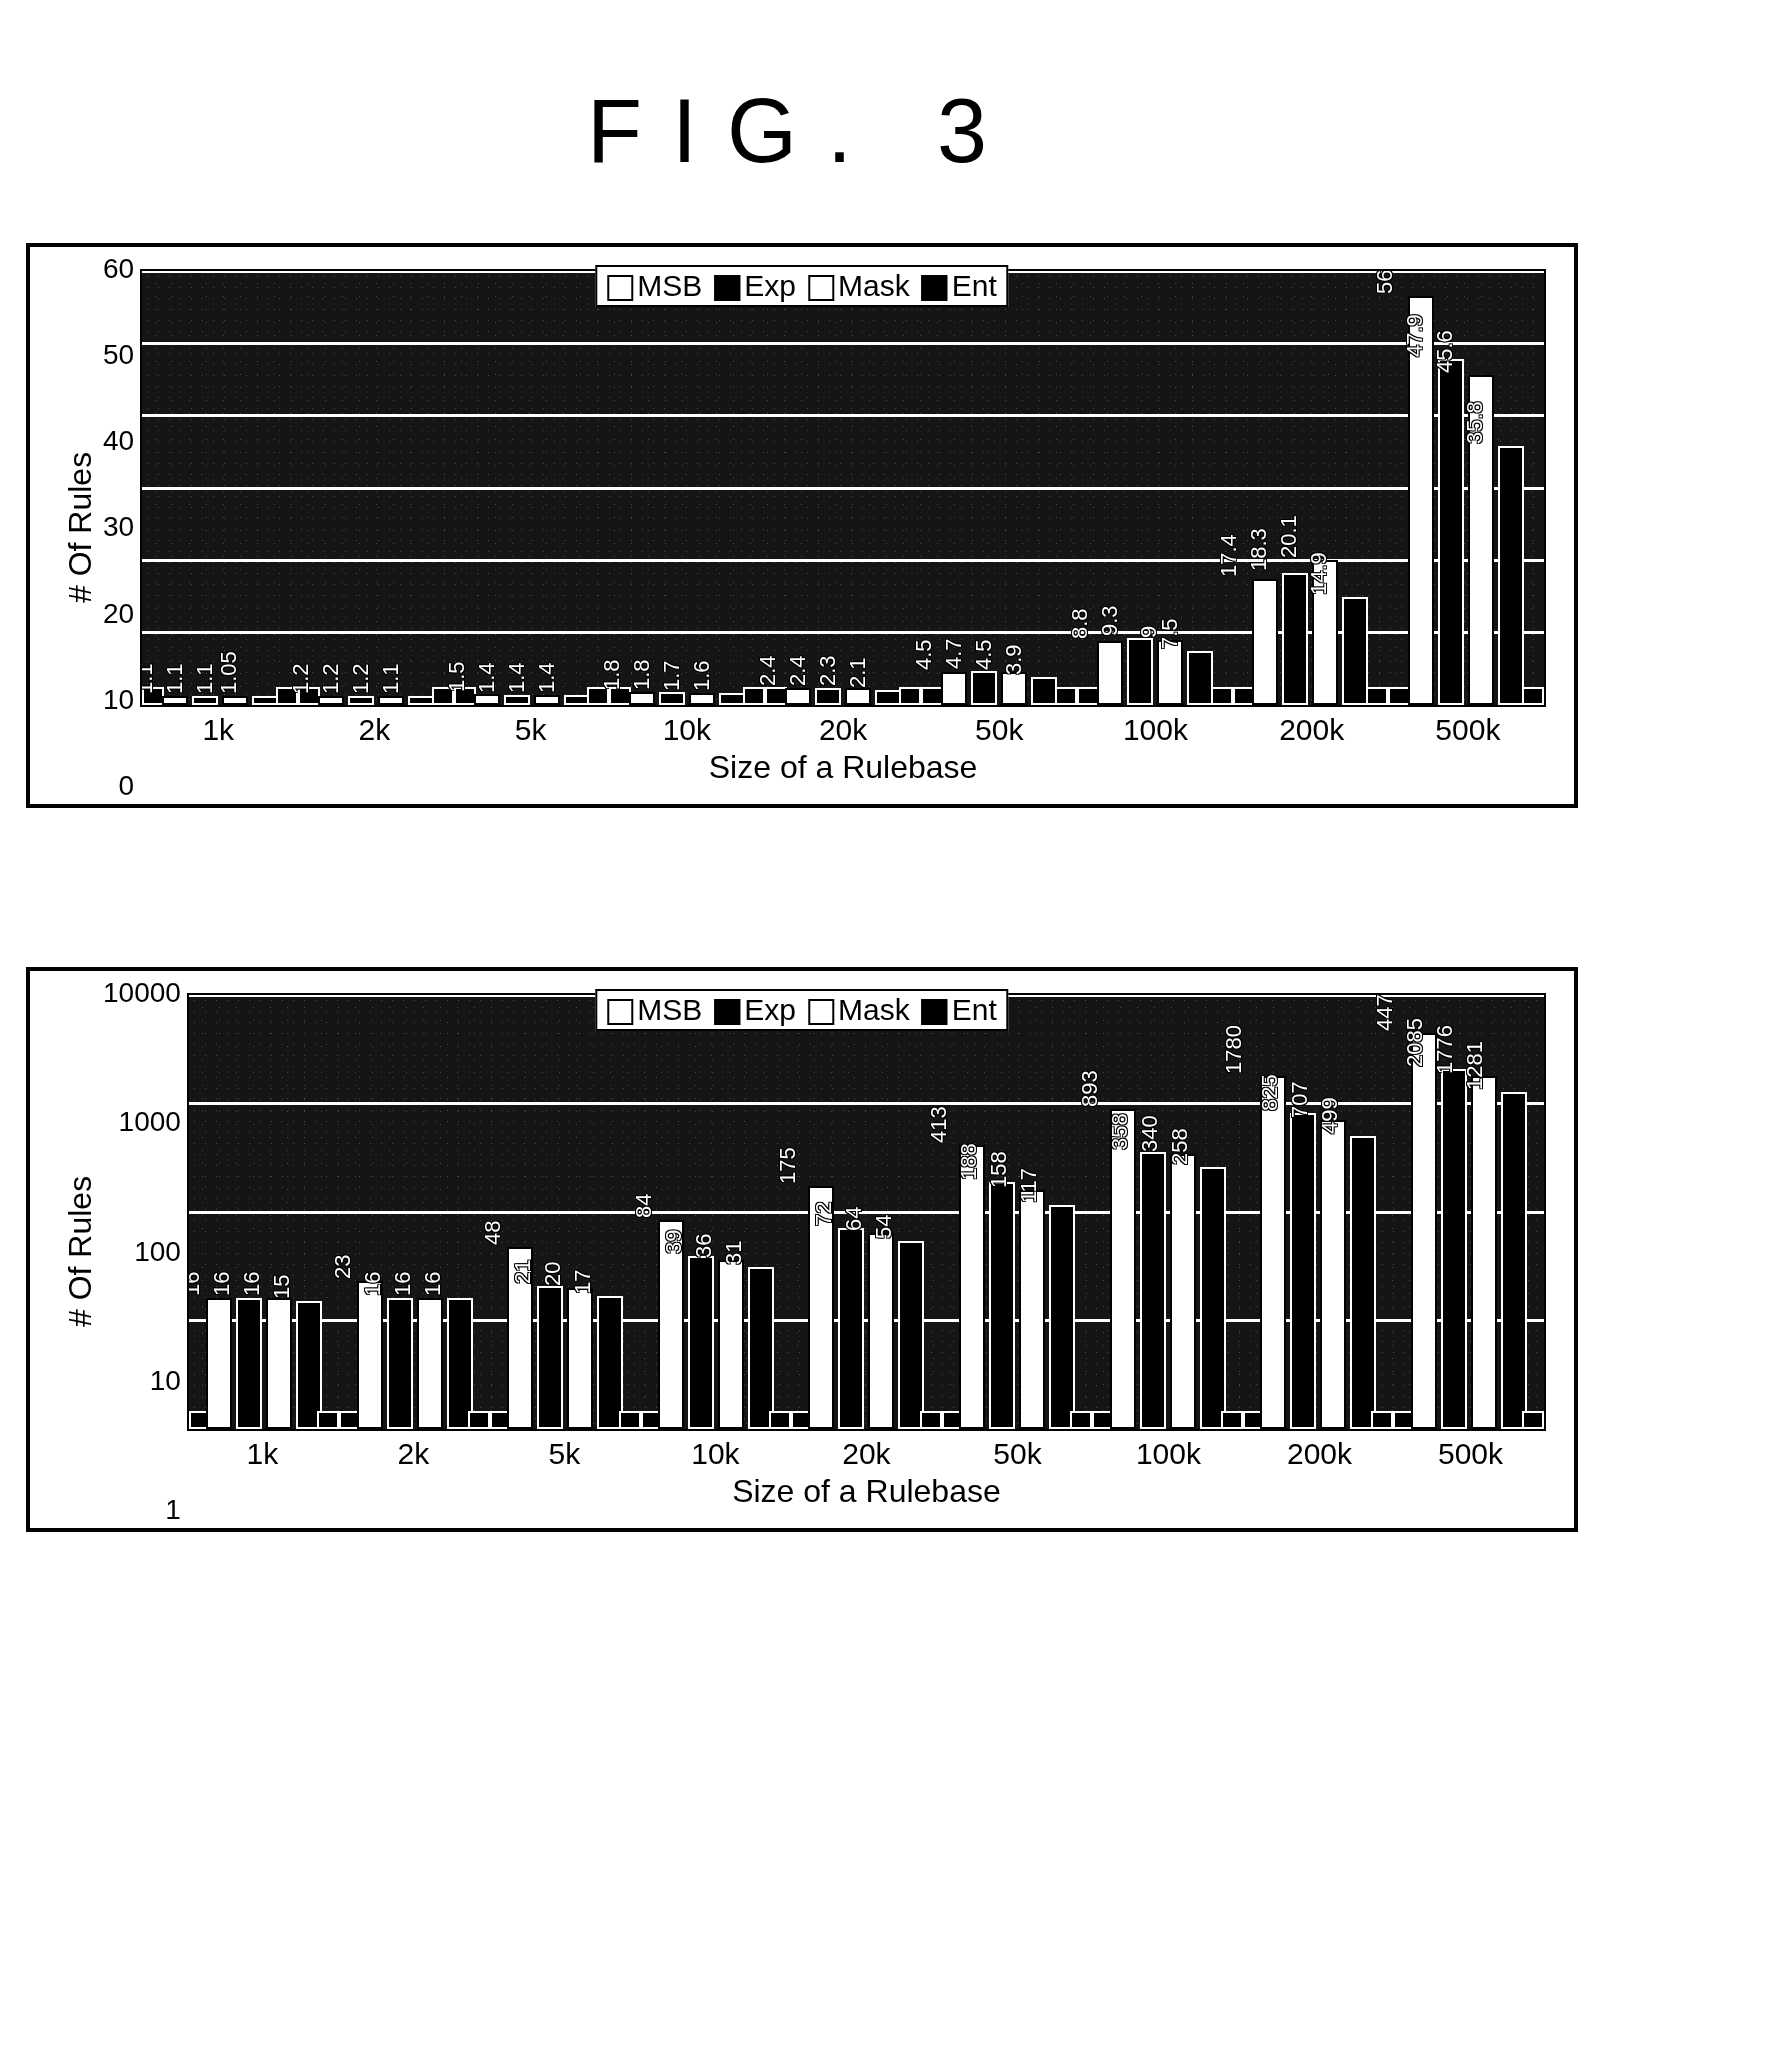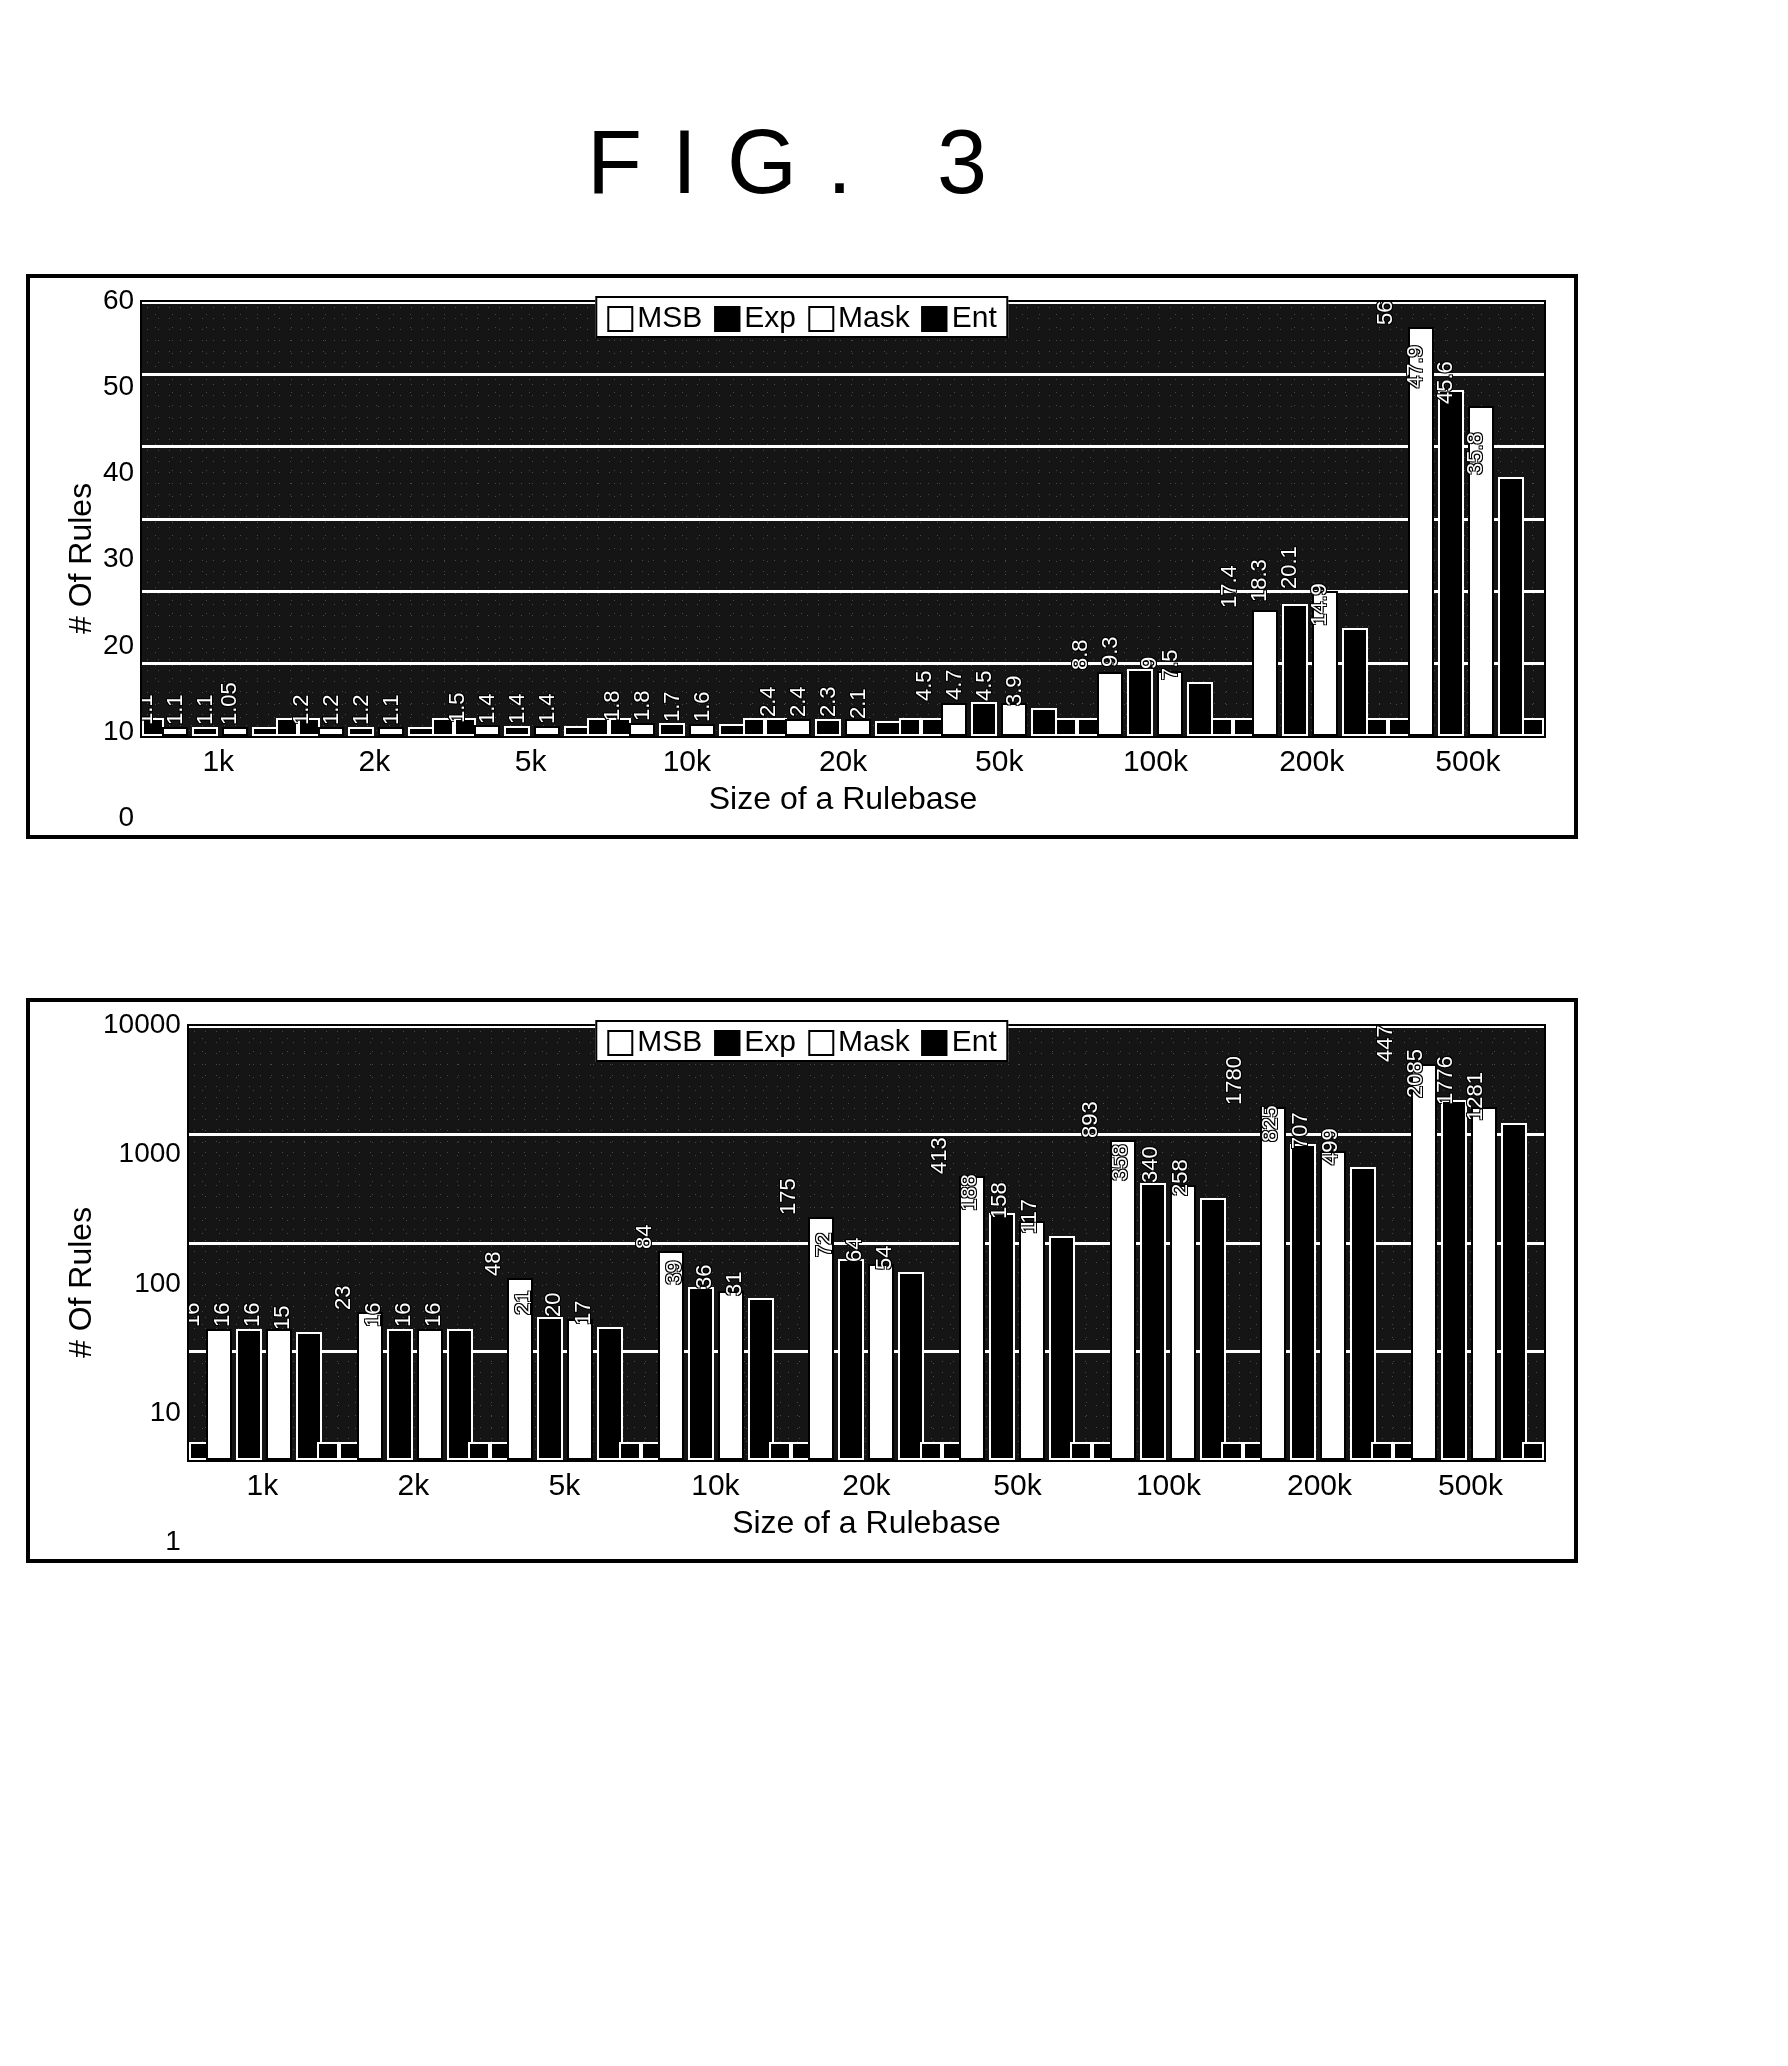--- a/index.html
+++ b/index.html
@@ -7,21 +7,20 @@
     padding: 0;
     background: #ffffff;
     font-family: "Courier New", monospace;
     color: #000;
     width: 1788px;
   }
   .page {
     width: 1604px;
     padding: 40px 0 60px 0;
     box-sizing: border-box;
-    margin-top: 31px;
   }
   .fig-title {
     text-align: center;
     font-family: "Helvetica Neue", Arial, sans-serif;
     font-weight: 200;
     font-size: 90px;
     letter-spacing: 30px;
     margin: 40px 0 60px 0;
   }
   .chart-frame {

